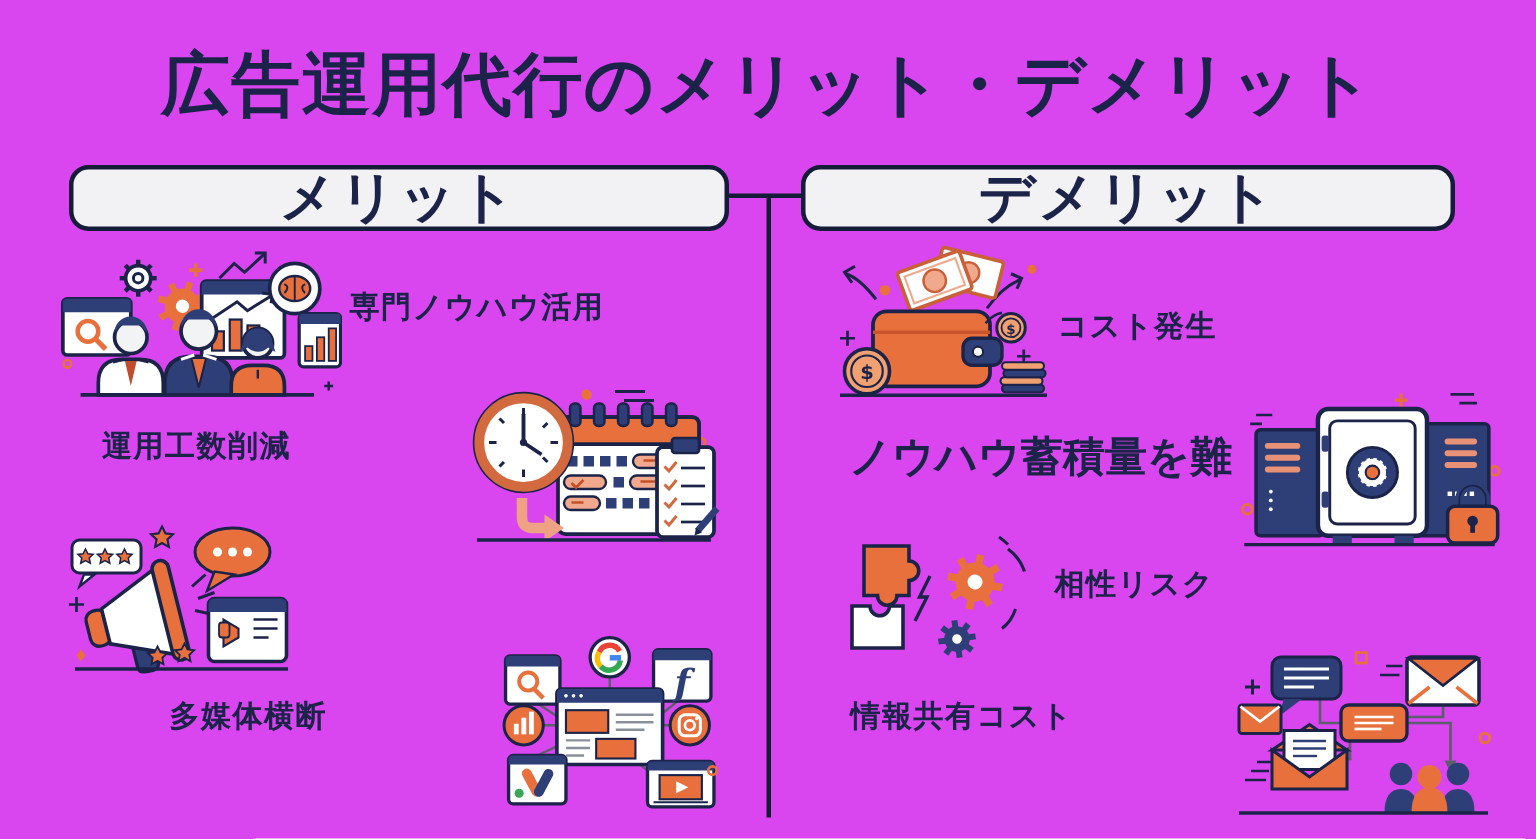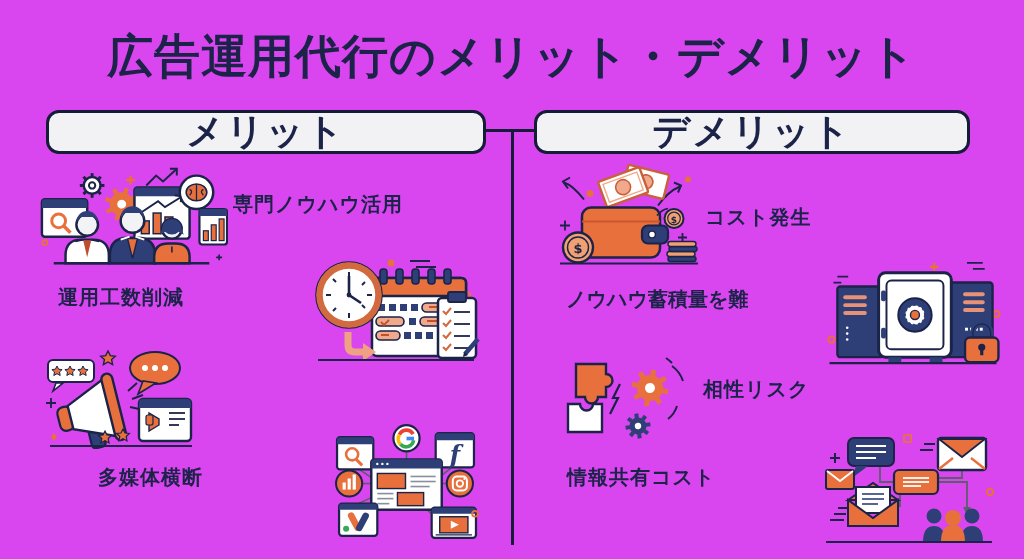--- a/index.html
+++ b/index.html
@@ -8,21 +8,21 @@
   .title{position:absolute;left:0;top:26px;width:1024px;margin:0;text-align:center;
          font-size:46px;font-weight:900;color:#1b2348;letter-spacing:1px;}
   .hdr{position:absolute;top:110px;height:38px;border:3px solid #151c38;border-radius:13px;
        background:#f2f2f4;display:flex;align-items:center;justify-content:center;
        font-size:37px;font-weight:800;color:#1b2348;letter-spacing:2px;}
   .hdr-left{left:46px;width:434px;}
   .hdr-right{left:520px;width:430px;margin-left:14px;}
   .conn-h{position:absolute;left:483px;top:129px;width:58px;height:3px;background:#151c38;}
   .div-v{position:absolute;left:511px;top:131px;width:3px;height:414px;background:#151c38;}
   .lbl{position:absolute;font-weight:800;color:#1b2348;white-space:nowrap;font-size:20px;letter-spacing:1px;}
-  .lbl-sm{font-size:20px;letter-spacing:0;}
+  .lbl-sm{font-size:28px;letter-spacing:0;}
   .illus{position:absolute;}
   .illus svg{width:100%;height:100%;display:block;}
 </style>
 </head>
 <body>
 
 <div class="canvas">
 
   <h1 class="title">広告運用代行のメリット・デメリット</h1>
 
@@ -115,21 +115,21 @@
         <circle cx="138" cy="66" r="10" fill="#f2f3f5" stroke="#1b2348" stroke-width="2.5"></circle>
         <path d="M128,66 a10,10 0 0 1 20,0 l2,6 -5,-3 a10,10 0 0 1 -14,0 l-5,3 z" fill="#2e3f77"></path>
         <path d="M120,101 v-6 q0,-14 14,-14 h8 q14,0 14,14 v6 z" fill="#e8703d" stroke="#1b2348" stroke-width="2.5"></path>
       </g>
       <path d="M138,84 v6 M186,92 v6 M183,95 h6" stroke="#1b2348" stroke-width="1.6"></path>
       <line x1="18" y1="101" x2="176" y2="101" stroke="#1b2348" stroke-width="2.5"></line>
     </svg>
   </div>
   <div class="lbl" style="left:233px;top:191px;">専門ノウハウ活用</div>
 
-  <div class="lbl" style="left:58px;top:284px;">運用工数削減</div>
+  <div class="lbl" style="left:68px;top:284px;">運用工数削減</div>
   <div class="illus" style="left:312px;top:252px;width:168px;height:112px;">
     <svg viewBox="0 0 168 112">
       <circle cx="79" cy="11" r="3.5" fill="#e8703d"></circle>
       <path d="M98,9 h20 M104,15 h20" stroke="#1b2348" stroke-width="2"></path>
       <circle cx="155" cy="43" r="3" fill="none" stroke="#e8703d" stroke-width="2"></circle>
       <g>
         <rect x="60" y="26" width="94" height="78" rx="5" fill="#fff" stroke="#1b2348" stroke-width="2.5"></rect>
         <path d="M65,26 h84 q5,0 5,5 v13 h-94 v-13 q0,-5 5,-5 z" fill="#e8703d" stroke="#1b2348" stroke-width="2.5"></path>
         <g fill="#2e3f77" stroke="#1b2348" stroke-width="1.6">
           <rect x="68" y="17" width="7" height="15" rx="3"></rect>
@@ -247,21 +247,21 @@
         <g stroke="#1b2348" stroke-width="1.8">
           <line x1="127" y1="66" x2="143" y2="66"></line>
             <line x1="127" y1="72" x2="143" y2="72"></line>
             <line x1="127" y1="78" x2="137" y2="78"></line>
         </g>
       </g>
       <line x1="8" y1="99" x2="150" y2="99" stroke="#1b2348" stroke-width="2.2"></line>
     </svg>
   </div>
 
-  <div class="lbl" style="left:98px;top:464px;font-family:Liberation Serif, serif;">多媒体横断</div>
+  <div class="lbl" style="left:113px;top:464px;font-family:Liberation Serif, serif;">多媒体横断</div>
   <div class="illus" style="left:331px;top:421px;width:149px;height:119px;">
     <svg viewBox="0 0 148 118">
       <g stroke="#5b5f6b" stroke-width="1.6" fill="none">
         <path d="M75,30 v8"></path>
           <path d="M31,62 h9"></path>
           <path d="M110,62 h8"></path>
         <path d="M28,48 l12,8"></path>
           <path d="M120,46 l-10,8"></path>
         <path d="M27,82 l13,-6"></path>
           <path d="M100,92 l-10,-8"></path>

